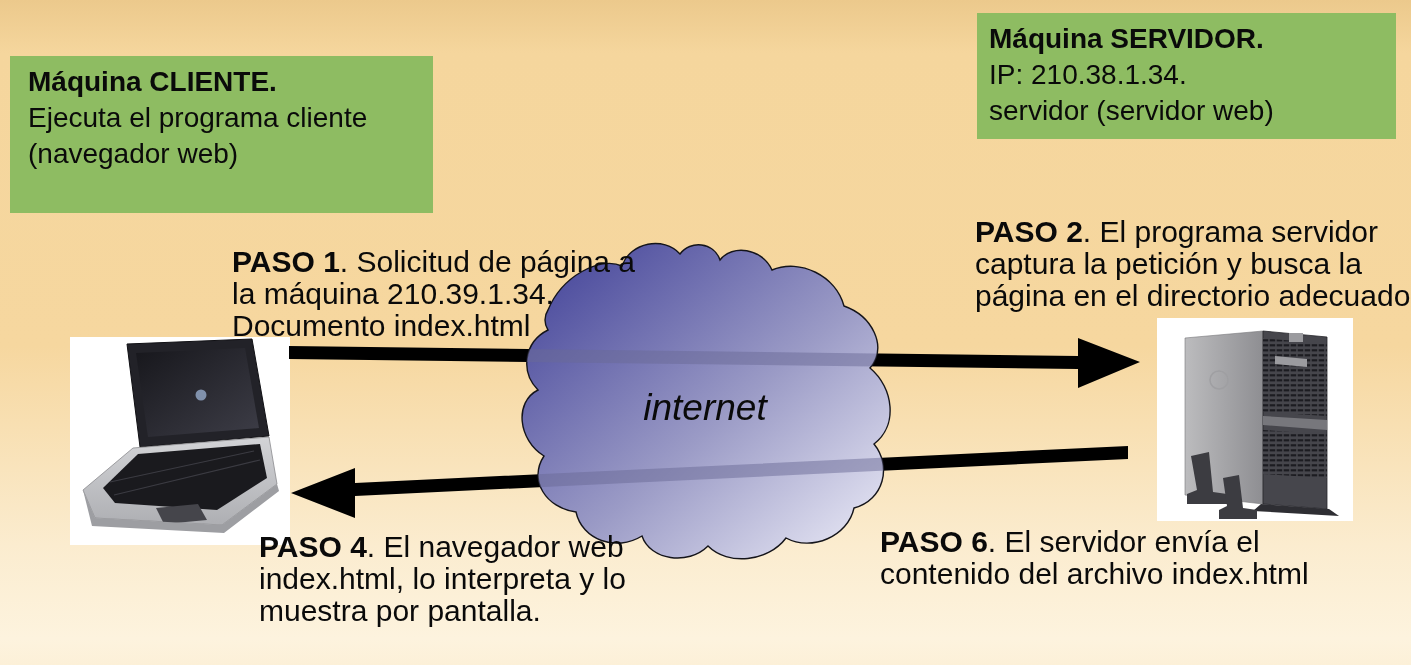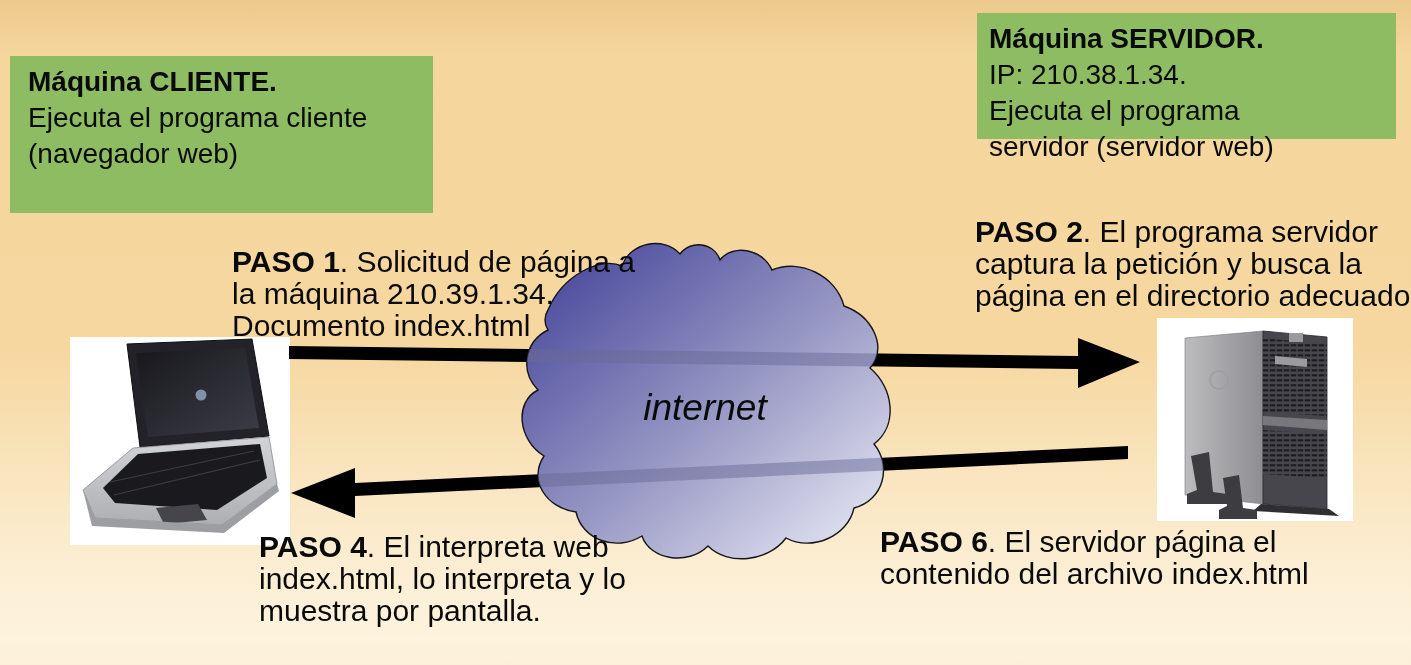--- a/index.html
+++ b/index.html
@@ -116,40 +116,39 @@
 
   <div class="greenbox client-box" style="background:#8ebc62">
     <div class="title">Máquina CLIENTE.</div>
     <div>Ejecuta el programa cliente</div>
     <div>(navegador web)</div>
   </div>
 
   <div class="greenbox server-box" style="background:#8ebc62">
     <div class="title">Máquina SERVIDOR.</div>
     <div>IP: 210.38.1.34.</div>
-    <div>Ejecuta el programa</div>
     <div>servidor (servidor web)</div>
   </div>
 
   <div class="paso paso1">
     <div><b>PASO 1</b><span>. Solicitud de página a</span></div>
     <div>la máquina 210.39.1.34.</div>
     <div>Documento index.html</div>
   </div>
 
   <div class="paso paso2">
     <div><b>PASO 2</b><span>. El programa servidor</span></div>
     <div>captura la petición y busca la</div>
     <div>página en el directorio adecuado</div>
   </div>
 
   <div class="paso paso3">
-    <div><b>PASO 6</b><span>. El servidor página el</span></div>
+    <div><b>PASO 6</b><span>. El servidor envía el</span></div>
     <div>contenido del archivo index.html</div>
   </div>
 
   <div class="paso paso4">
-    <div><b>PASO 4</b><span>. El interpreta web</span></div>
+    <div><b>PASO 4</b><span>. El navegador web</span></div>
     <div>index.html, lo interpreta y lo</div>
     <div>muestra por pantalla.</div>
   </div>
 
 </div>
 
 </body></html>

